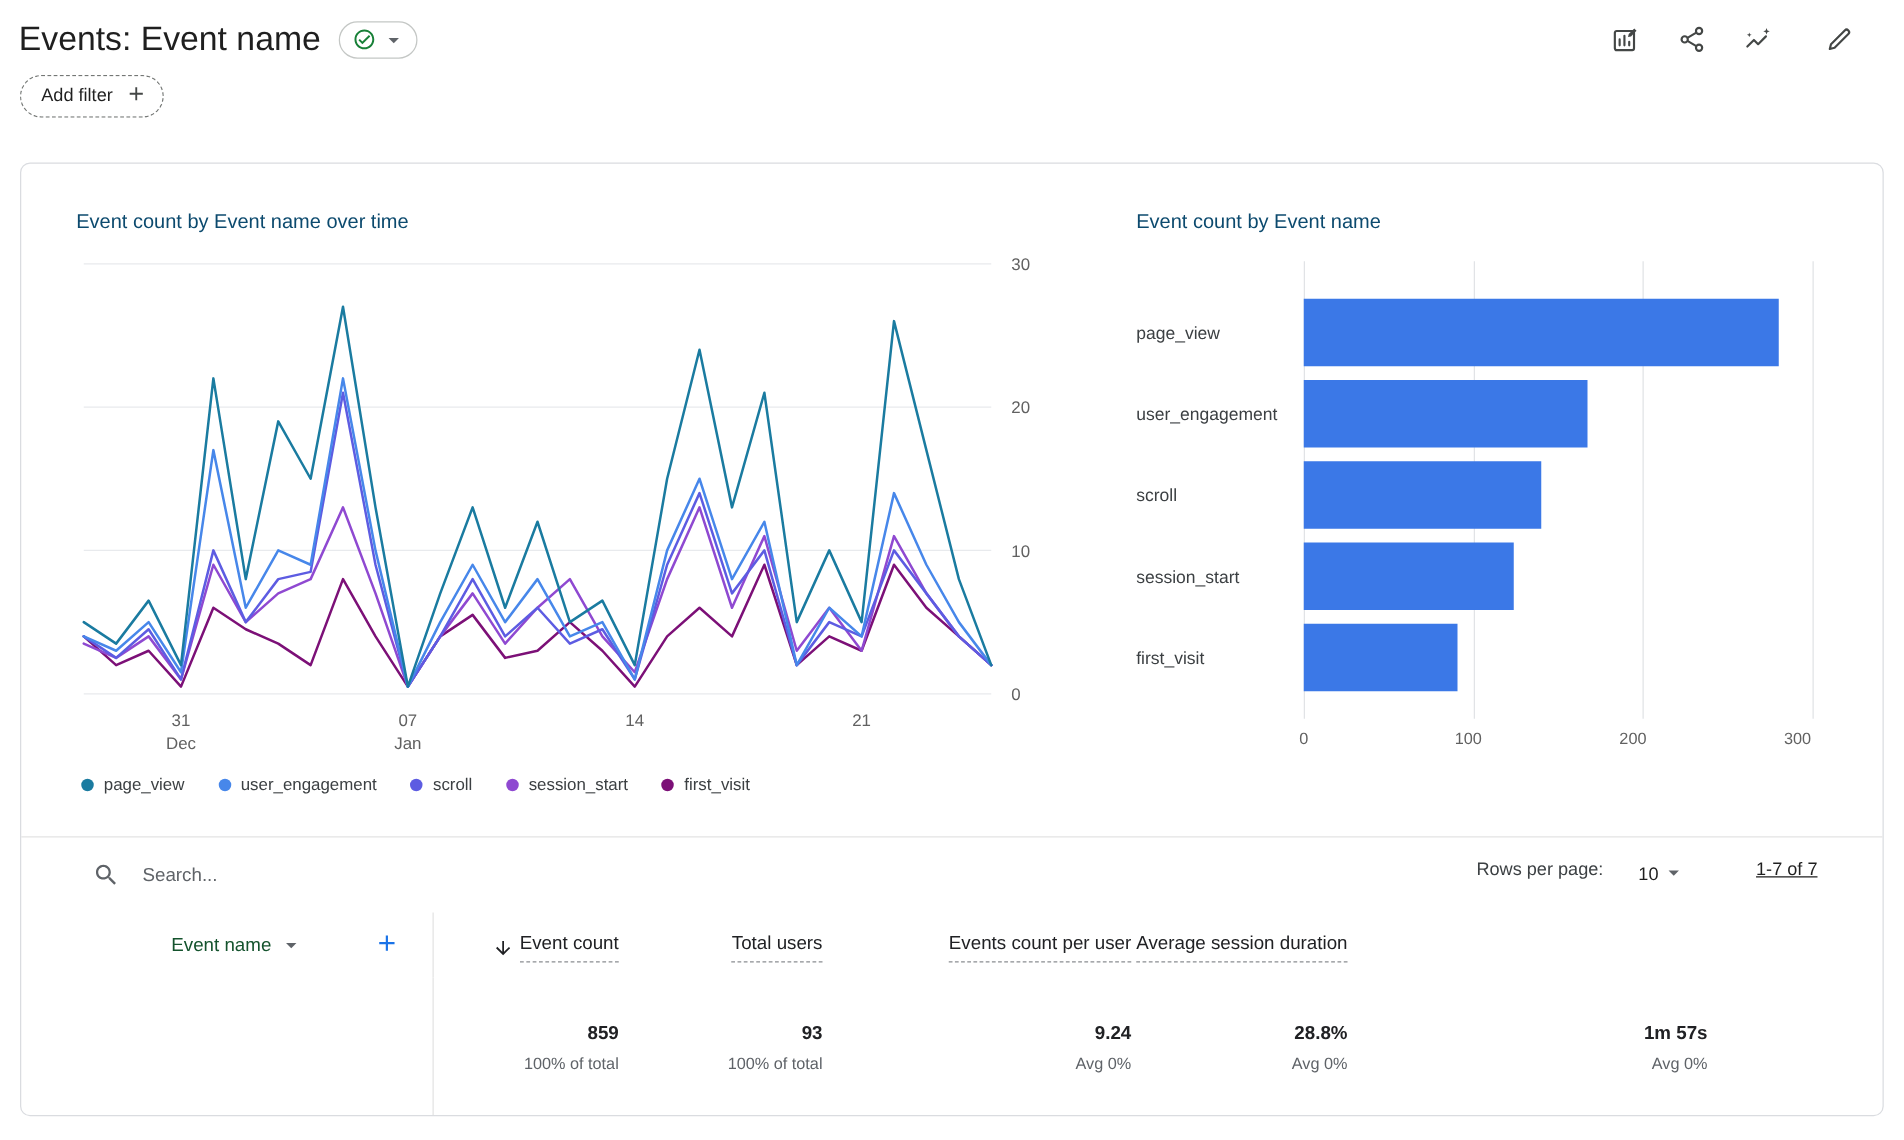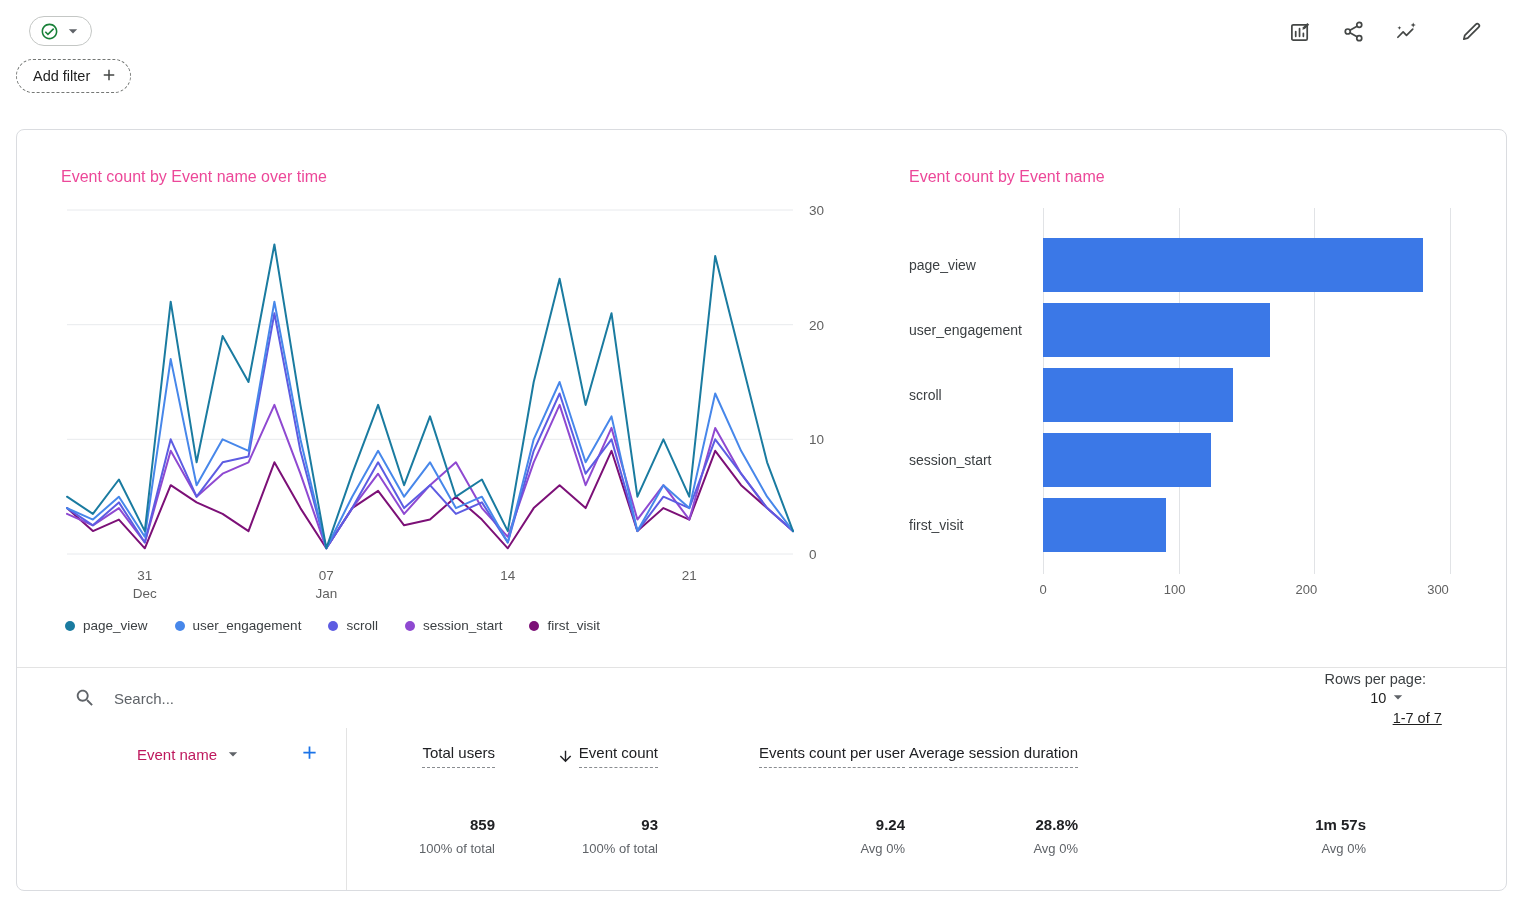--- a/index.html
+++ b/index.html
@@ -30,21 +30,21 @@
     margin: 13px 0 0 1px; display: inline-flex; align-items: center; gap: 10px;
     height: 34px; padding: 0 12px 0 16px; border: 1px dashed #747775;
     border-radius: 17px; background: #fff; font-family: inherit;
     font-size: 14.5px; color: #1f1f1f; cursor: pointer;
   }
   
   .card { margin: 36px 16px 0; border: 1px solid #dadce0; border-radius: 8px; background: #fff; }
   .charts-row { display: flex; padding: 38px 44px 0; }
   .line-section { flex: 0 0 796px; width: 796px; }
   .bar-section { flex: 1; margin-left: 52px; min-width: 0; }
-  .chart-title { font-size: 16px; font-weight: 400; color: #ec4899; margin: 0; }
+  .chart-title { font-size: 16px; font-weight: 400; color: #0c4a6e; margin: 0; }
   .line-chart { margin-top: 12px; }
   .legend { display: flex; align-items: center; gap: 27px; margin-top: 8px; padding-left: 4px; flex-wrap: wrap; }
   .legend-item { display: inline-flex; align-items: center; gap: 8px; font-size: 13.5px; color: #3c4043; }
   .legend-dot { width: 10px; height: 10px; border-radius: 50%; flex: 0 0 auto; }
   
   .hbar { position: relative; margin-top: 22px; padding-right: 12px; }
   .hbar-grid { position: absolute; left: 134px; right: 12px; top: 0; bottom: 30px; }
   .hbar-gridline { position: absolute; top: 0; bottom: 0; width: 1px; background: #e1e3e6; }
   .hbar-rows { position: relative; padding: 30px 0 22px; }
   .hbar-row { display: flex; align-items: center; height: 54px; margin-bottom: 11px; }
@@ -53,47 +53,48 @@
   .hbar-track { flex: 1; height: 54px; position: relative; }
   .hbar-fill { position: absolute; left: 0; top: 0; height: 100%; }
   .hbar-xaxis { position: relative; height: 30px; margin: 0 12px 0 134px; }
   .hbar-tick { position: absolute; top: 8px; transform: translateX(-50%); font-size: 13px; color: #616161; }
   
   .table-section { margin-top: 34px; border-top: 1px solid #e3e3e3; }
   .search-row { display: flex; align-items: center; height: 60px; padding: 0 52px 0 57px; }
   .search-icon svg { width: 22px; height: 22px; display: block; }
   .search-input { border: none; outline: none; background: transparent; font-family: inherit; font-size: 15px; color: #1d4ed8; margin-left: 16px; flex: 1; }
   .search-input::placeholder { color: #5f6368; }
-  .search-right { display: flex; align-items: center; font-size: 14.5px; color: #3c4043; white-space: nowrap; flex-direction: column; }
+  .search-right { display: flex; align-items: flex-start; font-size: 14.5px; color: #3c4043; white-space: nowrap; }
   .rpp-label { margin-right: 28px; }
   .rpp-select { display: inline-flex; align-items: center; gap: 2px; cursor: pointer; color: #1f1f1f; }
   .pagination { margin-left: 56px; color: #1f1f1f; text-decoration: underline; }
   .tgrid { display: grid; grid-template-columns: 330px 148px 163px 247px 173px 288px 1fr; }
   .cell-dim {
     display: flex; align-items: center; padding: 14px 26px 14px 120px;
-    border-right: 1px solid #e3e3e3; font-size: 15px; color: #be185d;
+    border-right: 1px solid #e3e3e3; font-size: 15px; color: #14532d;
   }
   .dim-caret { margin-left: 6px; display: inline-flex; cursor: pointer; }
   .add-dim-btn { margin-left: auto; background: none; border: none; padding: 0; cursor: pointer; color: #1a73e8; display: inline-flex; }
   .add-dim-btn svg { width: 21px; height: 21px; }
   .cell-metric { display: flex; justify-content: flex-end; align-items: flex-end; padding: 16px 0 12px; }
   .th-wrap { display: inline-flex; align-items: center; cursor: pointer; }
   .th-text { font-size: 15px; color: #202124; border-bottom: 1px dashed #8a8d91; padding-bottom: 6px; white-space: nowrap; }
   .sort-arrow { display: inline-flex; margin-right: 5px; align-self: center; }
   .sort-arrow svg { width: 17px; height: 17px; display: block; }
   .cell-dim-empty { border-right: 1px solid #e3e3e3; }
   .cell-total { text-align: right; padding: 36px 0 34px; }
   .total-value { font-size: 15px; font-weight: 700; color: #202124; }
   .total-sub { font-size: 13px; color: #5f6368; margin-top: 8px; }
 </style>
 </head>
 <body>
 
 <div class="topbar">
   <div class="title-row">
+    <h1 class="page-title">Events: Event name</h1>
 
     <div class="status-chip">
       <span>
         <svg width="19" height="19" viewBox="0 0 24 24" fill="#188038">
             <path d="M12 2C6.48 2 2 6.48 2 12s4.48 10 10 10 10-4.48 10-10S17.52 2 12 2zm0 18c-4.41 0-8-3.59-8-8s3.59-8 8-8 8 3.59 8 8-3.59 8-8 8zm4.59-12.42L10 14.17l-2.59-2.58L6 13l4 4 8-8z"></path>
           </svg>
       </span>
       <span>
         <svg width="20" height="20" viewBox="0 0 24 24" fill="#5f6368">
             <path d="M7 10l5 5 5-5z"></path>
@@ -287,35 +288,35 @@
           <span>
             <svg viewBox="0 0 24 24" fill="#1a73e8">
                 <path d="M19 13h-6v6h-2v-6H5v-2h6V5h2v6h6v2z"></path>
               </svg>
           </span>
         </button>
       </div>
 
     <div class="cell-metric">
           <span class="th-wrap">
-            <span class="th-text">Total users</span>
-          </span>
-        </div>
-        <div class="cell-metric">
-          <span class="th-wrap">
             <span class="sort-arrow">
               <svg viewBox="0 0 24 24" fill="#202124">
                 <path d="M20 12l-1.41-1.41L13 16.17V4h-2v12.17l-5.58-5.59L4 12l8 8 8-8z"></path>
               </svg>
             </span>
             <span class="th-text">Event count</span>
           </span>
         </div>
         <div class="cell-metric">
           <span class="th-wrap">
+            <span class="th-text">Total users</span>
+          </span>
+        </div>
+        <div class="cell-metric">
+          <span class="th-wrap">
             <span class="th-text">Events count per user</span>
           </span>
         </div>
         <div class="cell-metric">
           <span class="th-wrap">
             <span class="th-text">Average session duration</span>
           </span>
         </div>
       </div>
 

